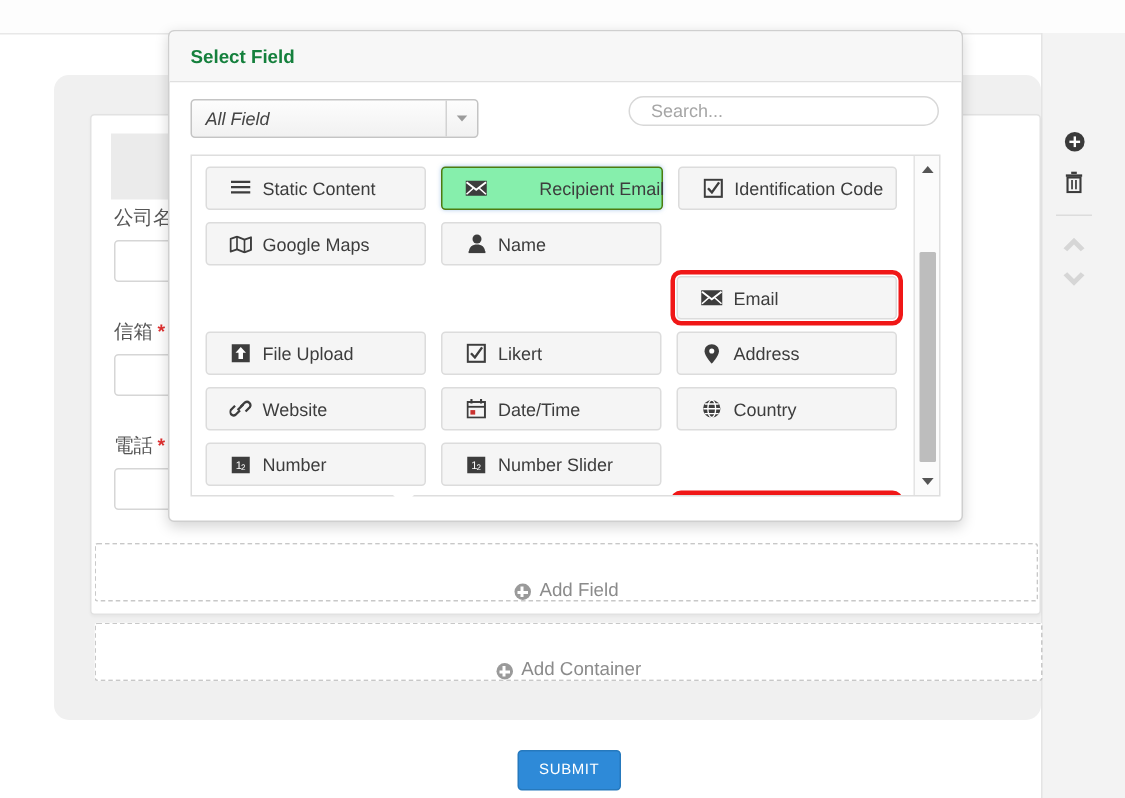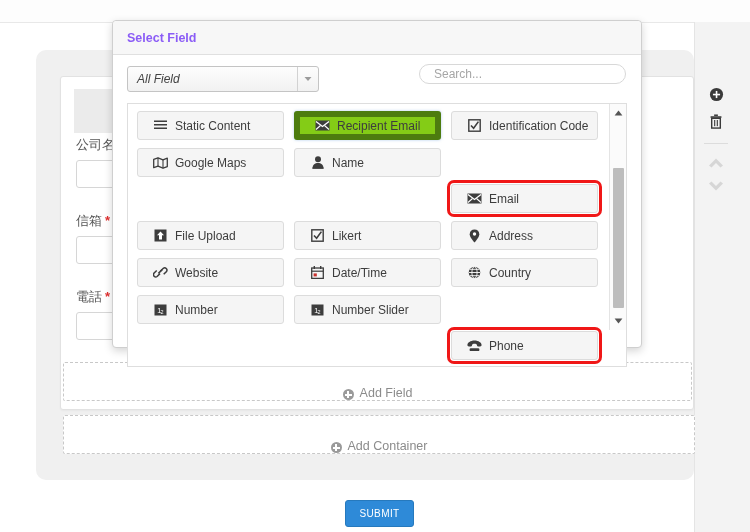--- a/index.html
+++ b/index.html
@@ -177,21 +177,21 @@
     border-bottom: 1px solid #e0e0e0;
     border-radius: 4px 4px 0 0;
     display: flex;
     align-items: center;
     padding-left: 14px;
     box-sizing: border-box;
   }
   #popover-title {
     font-size: 12.5px;
     font-weight: bold;
-    color: #8b5cf6;
+    color: #15803d;
   }
   
   #popover-tail-outer {
     position: absolute;
     left: 254px; top: 325px;
     width: 0; height: 0;
     border-left: 15px solid transparent;
     border-right: 15px solid transparent;
     border-top: 15px solid #cfcfcf;
   }
@@ -247,21 +247,21 @@
     box-sizing: border-box;
     outline: none;
     font-family: "Liberation Sans", sans-serif;
   }
   #search-input::placeholder { color: #a6a6a6; }
 
   
   #field-list-panel {
     position: absolute;
     left: 14px; top: 82px;
-    width: 500px; height: 264px;
+    width: 500px; height: 228px;
     border: 1px solid #dedede;
     background: #ffffff;
     box-sizing: border-box;
     overflow: hidden;
   }
   #field-grid {
     position: absolute;
     left: 0; top: 0;
     width: 480px;
     padding: 7px 0 0 0;
@@ -290,23 +290,24 @@
   .field-btn .fb-icon {
     width: 17px;
     margin: 0 6px 0 14px;
     display: flex;
     align-items: center;
     justify-content: center;
     flex: none;
   }
   .field-btn .fb-label { white-space: nowrap; }
   .field-btn.selected {
-    border: 6px solid #4d7c0f;
-    background: #84cc16;
+    border: 1px solid #4d7c0f;
+    background: #86efac;
     box-shadow: 0 0 3px rgba(110,160,220,0.55);
+    gap: 28px;
   }
   .field-btn.highlight-red {
     outline: 3px solid #f01717;
     outline-offset: 1px;
     margin-top: 36px;
   }
 
   
   #field-scrollbar {
     position: absolute;

